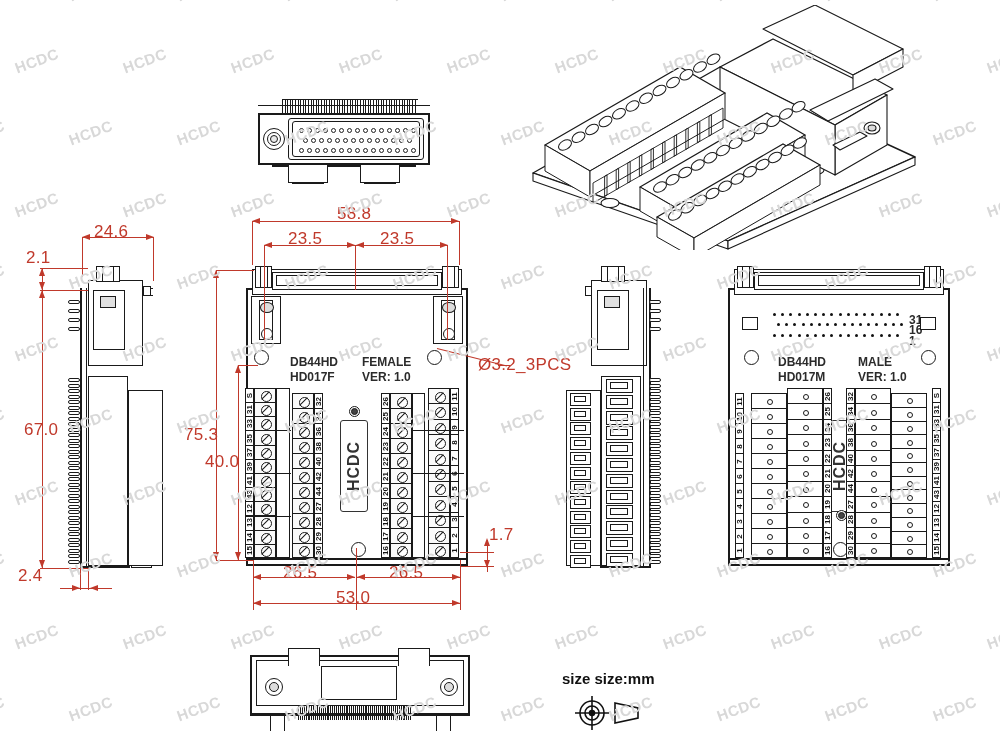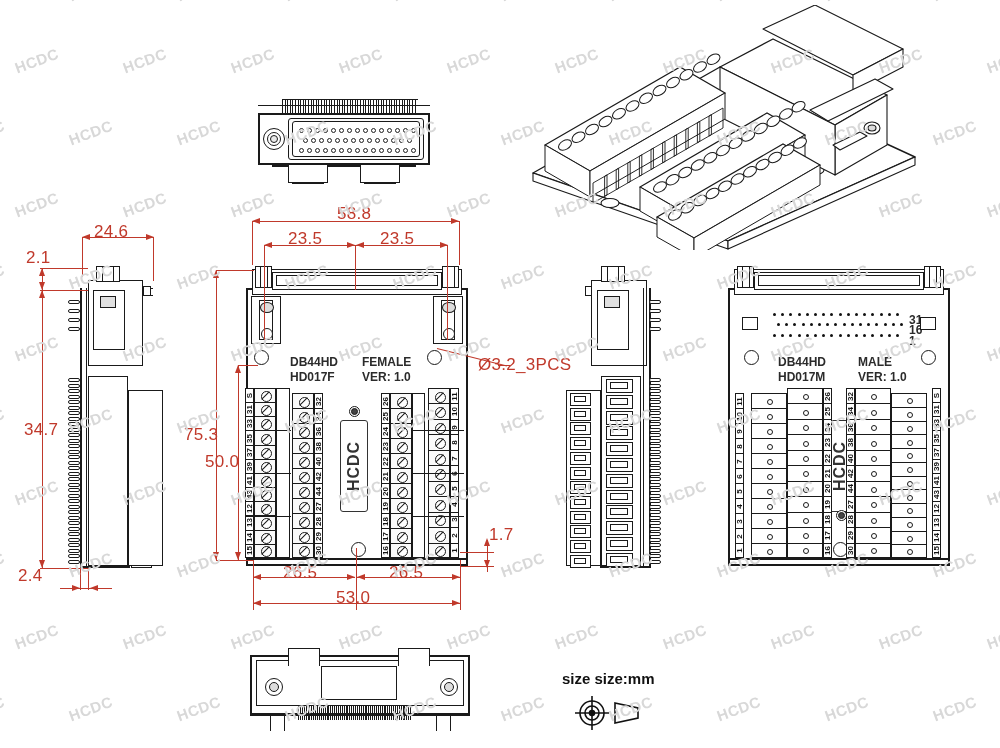--- a/index.html
+++ b/index.html
@@ -540,21 +540,21 @@
     <div class="dim dimh" style="left:40px;top:268px;width:48px;"></div>
     <div class="dim dimh" style="left:40px;top:290px;width:48px;"></div>
     <div class="dim dimv" style="left:42px;top:268px;height:22px;"></div>
     <div class="arw arw-u" style="left:38.5px;top:268px;"></div>
     <div class="arw arw-d" style="left:38.5px;top:282px;"></div>
     <div class="dtxt" style="left:26px;top:248px;">2.1</div>
 
     <div class="dim dimv" style="left:42px;top:290px;height:278px;"></div>
     <div class="arw arw-u" style="left:38.5px;top:290px;"></div>
     <div class="arw arw-d" style="left:38.5px;top:560px;"></div>
-    <div class="dtxt" style="left:24px;top:420px;">34.7</div>
+    <div class="dtxt" style="left:24px;top:420px;">67.0</div>
 
     <div class="dim dimh" style="left:40px;top:568px;width:50px;"></div>
     <div class="dim dimh" style="left:60px;top:588px;width:52px;"></div>
     <div class="dim dimv" style="left:80px;top:568px;height:22px;"></div>
     <div class="dim dimv" style="left:88px;top:568px;height:22px;"></div>
     <div class="arw arw-r" style="left:72px;top:584.5px;"></div>
     <div class="arw arw-l" style="left:90px;top:584.5px;"></div>
     <div class="dtxt" style="left:18px;top:566px;">2.4</div>
   </div>
 
@@ -834,21 +834,21 @@
     <div class="arw arw-u" style="left:212.5px;top:270px;"></div>
     <div class="arw arw-d" style="left:212.5px;top:552px;"></div>
     <div class="dim dimh" style="left:216px;top:270px;width:38px;"></div>
     <div class="dim dimh" style="left:216px;top:560px;width:38px;"></div>
     <div class="dtxt" style="left:184px;top:425px;">75.3</div>
 
     <div class="dim dimv" style="left:238px;top:365px;height:195px;"></div>
     <div class="arw arw-u" style="left:234.5px;top:365px;"></div>
     <div class="arw arw-d" style="left:234.5px;top:552px;"></div>
     <div class="dim dimh" style="left:238px;top:365px;width:20px;"></div>
-    <div class="dtxt" style="left:205px;top:452px;">50.0</div>
+    <div class="dtxt" style="left:205px;top:452px;">40.0</div>
 
     <div class="dim dimh" style="left:253px;top:577px;width:102px;"></div>
     <div class="arw arw-l" style="left:253px;top:573.5px;"></div>
     <div class="arw arw-r" style="left:347px;top:573.5px;"></div>
     <div class="dim dimh" style="left:357px;top:577px;width:103px;"></div>
     <div class="arw arw-l" style="left:357px;top:573.5px;"></div>
     <div class="arw arw-r" style="left:452px;top:573.5px;"></div>
     <div class="dtxt" style="left:283px;top:563px;">26.5</div>
     <div class="dtxt" style="left:389px;top:563px;">26.5</div>
     <div class="dim dimv" style="left:253px;top:560px;height:50px;"></div>

